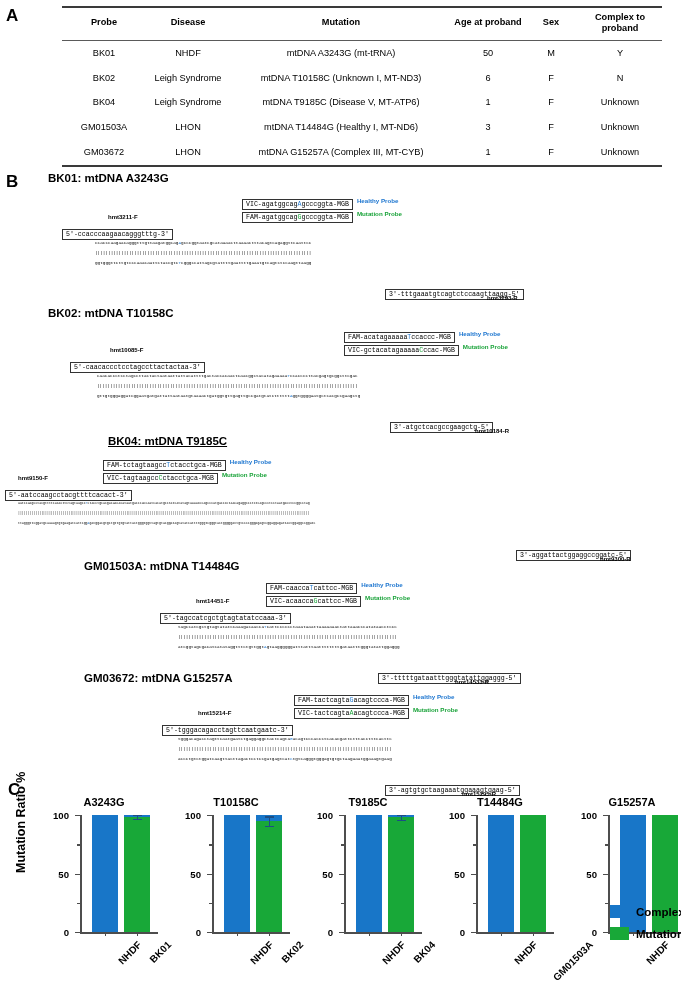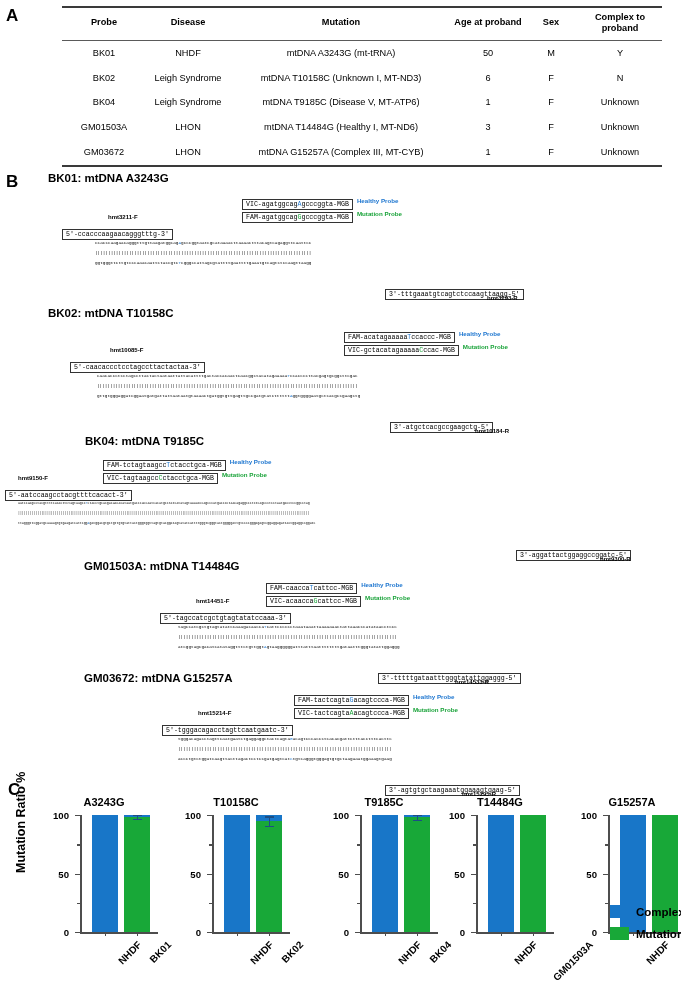--- a/index.html
+++ b/index.html
@@ -333,21 +333,21 @@
       <div class="probe-row" style="left: 344px; top: 31px;"><span class="boxed" style="font-size: 6.6px;"><span>VIC-gctacatagaaaaa</span><span class="base-green">C</span><span>ccac-MGB</span></span><span class="probe-label lbl-mutation">Mutation Probe</span></div>
       <div class="primer-name" style="left: 110px; top: 40px;">hmt10085-F</div>
       <div class="primer-box" style="left: 70px; top: 48px;"><span class="boxed" style="font-size: 6.6px;">5'-caacaccctcctagccttactactaa-3'</span></div>
       <div class="seq-line" style="left: 97px; top: 67px; font-size: 4.35px;"><span>caacaccctcctagccttactactaataattattacattttgactaccacaactcaacggctacatagaaaaa</span><span class="base-blue">T</span><span>ccaccccttacgagtgcggcttcgac</span></div>
       <div class="ladder" style="left: 97px; top: 77px; font-size: 4.35px;">||||||||||||||||||||||||||||||||||||||||||||||||||||||||||||||||||||||||||||||||||||||||||||||||||||</div>
       <div class="seq-line" style="left: 97px; top: 87px; font-size: 4.35px;"><span>gttgtgggaggatcggaatgatgattattaataatgtaaaactgatggtgttgagttgccgatgtatctttttt</span><span class="base-blue">A</span><span>ggtggggaatgctcacgccgaagctg</span></div>
       <div class="primer-box" style="left: 390px; top: 108px;"><span class="boxed" style="font-size: 6.6px;">3'-atgctcacgccgaagctg-5'</span></div>
       <div class="primer-name" style="left: 475px; top: 121px;">hmt10184-R</div>
     </div>
     <div class="seq-block" style="top: 263px;">
-      <div class="seq-title" style="position: absolute; left: 85px; top: 0px;">BK04: mtDNA T9185C</div>
+      <div class="seq-title" style="position: absolute; left: 108px; top: 0px; text-decoration: underline;">BK04: mtDNA T9185C</div>
       <div class="probe-row" style="left: 103px; top: 18px;"><span class="boxed" style="font-size: 6.6px;"><span>FAM-tctagtaagcc</span><span class="base-blue">T</span><span>ctacctgca-MGB</span></span><span class="probe-label lbl-healthy">Healthy Probe</span></div>
       <div class="probe-row" style="left: 103px; top: 31px;"><span class="boxed" style="font-size: 6.6px;"><span>VIC-tagtaagcc</span><span class="base-green">C</span><span>ctacctgca-MGB</span></span><span class="probe-label lbl-mutation">Mutation Probe</span></div>
       <div class="primer-name" style="left: 18px; top: 40px;">hmt9150-F</div>
       <div class="primer-box" style="left: 5px; top: 48px;"><span class="boxed" style="font-size: 6.6px;">5'-aatccaagcctacgttttcacact-3'</span></div>
       <div class="seq-line" style="left: 18px; top: 67px; font-size: 3.22px;"><span>aatccaagcctacgttttcacacttctagtaagcc</span><span class="base-blue">T</span><span>ctacctgcacgacaacacataatgacccaccaatcacatgcctatcatatagtaaaacccagcccatgacccctaacagaggccctctcagccctcctaatgacctccggcctag</span></div>
       <div class="ladder" style="left: 18px; top: 77px; font-size: 3.22px;">|||||||||||||||||||||||||||||||||||||||||||||||||||||||||||||||||||||||||||||||||||||||||||||||||||||||||||||||||||||||||||||||||||||||||||||||||||||||</div>
       <div class="seq-line" style="left: 18px; top: 87px; font-size: 3.22px;"><span>ttagggttcggatgcaaaagtgtgaagatcattcgg</span><span class="base-blue">A</span><span>gatggacgtgctgttgtgtattactgggtggttagtgtacggatagtatatcattttgggtcgggtactgggggattgtccccgggagagtcggaggagattactggaggccggatc</span></div>
       <div class="primer-box" style="left: 516px; top: 108px;"><span class="boxed" style="font-size: 6.6px;">3'-aggattactggaggccggatc-5'</span></div>
       <div class="primer-name" style="left: 600px; top: 121px;">hmt9300-R</div>
     </div>
@@ -431,21 +431,21 @@
           <div class="xtick-label" style="left: 28px;">NHDF</div>
           <div class="bar bar-healthy" style="left: 44px; height: 117px;"></div>
           <div class="bar bar-mutation" style="left: 44px; height: 111.15px;"></div>
           <div class="errbar" style="left: 57px; top: 1.17px; height: 9.36px;"></div>
           <div class="errcap" style="left: 53px; top: 1.17px;"></div>
           <div class="errcap" style="left: 53px; top: 10.53px;"></div>
           <div class="xtick" style="left: 57px;"></div>
           <div class="xtick-label" style="left: 60px;">BK02</div>
         </div>
       </div>
-      <div class="chart" style="left: 326px;">
+      <div class="chart" style="left: 310px;">
         <div class="chart-title">T9185C</div>
         <div class="plot">
           <div class="axis-y"></div>
           <div class="axis-x"></div>
           <div class="tick" style="top: 117px;">
             <div class="ytick-label" style="top: 0px;">0</div>
           </div>
           <div class="tick" style="top: 58.5px;">
             <div class="ytick-label" style="top: 0px;">50</div>
           </div>

